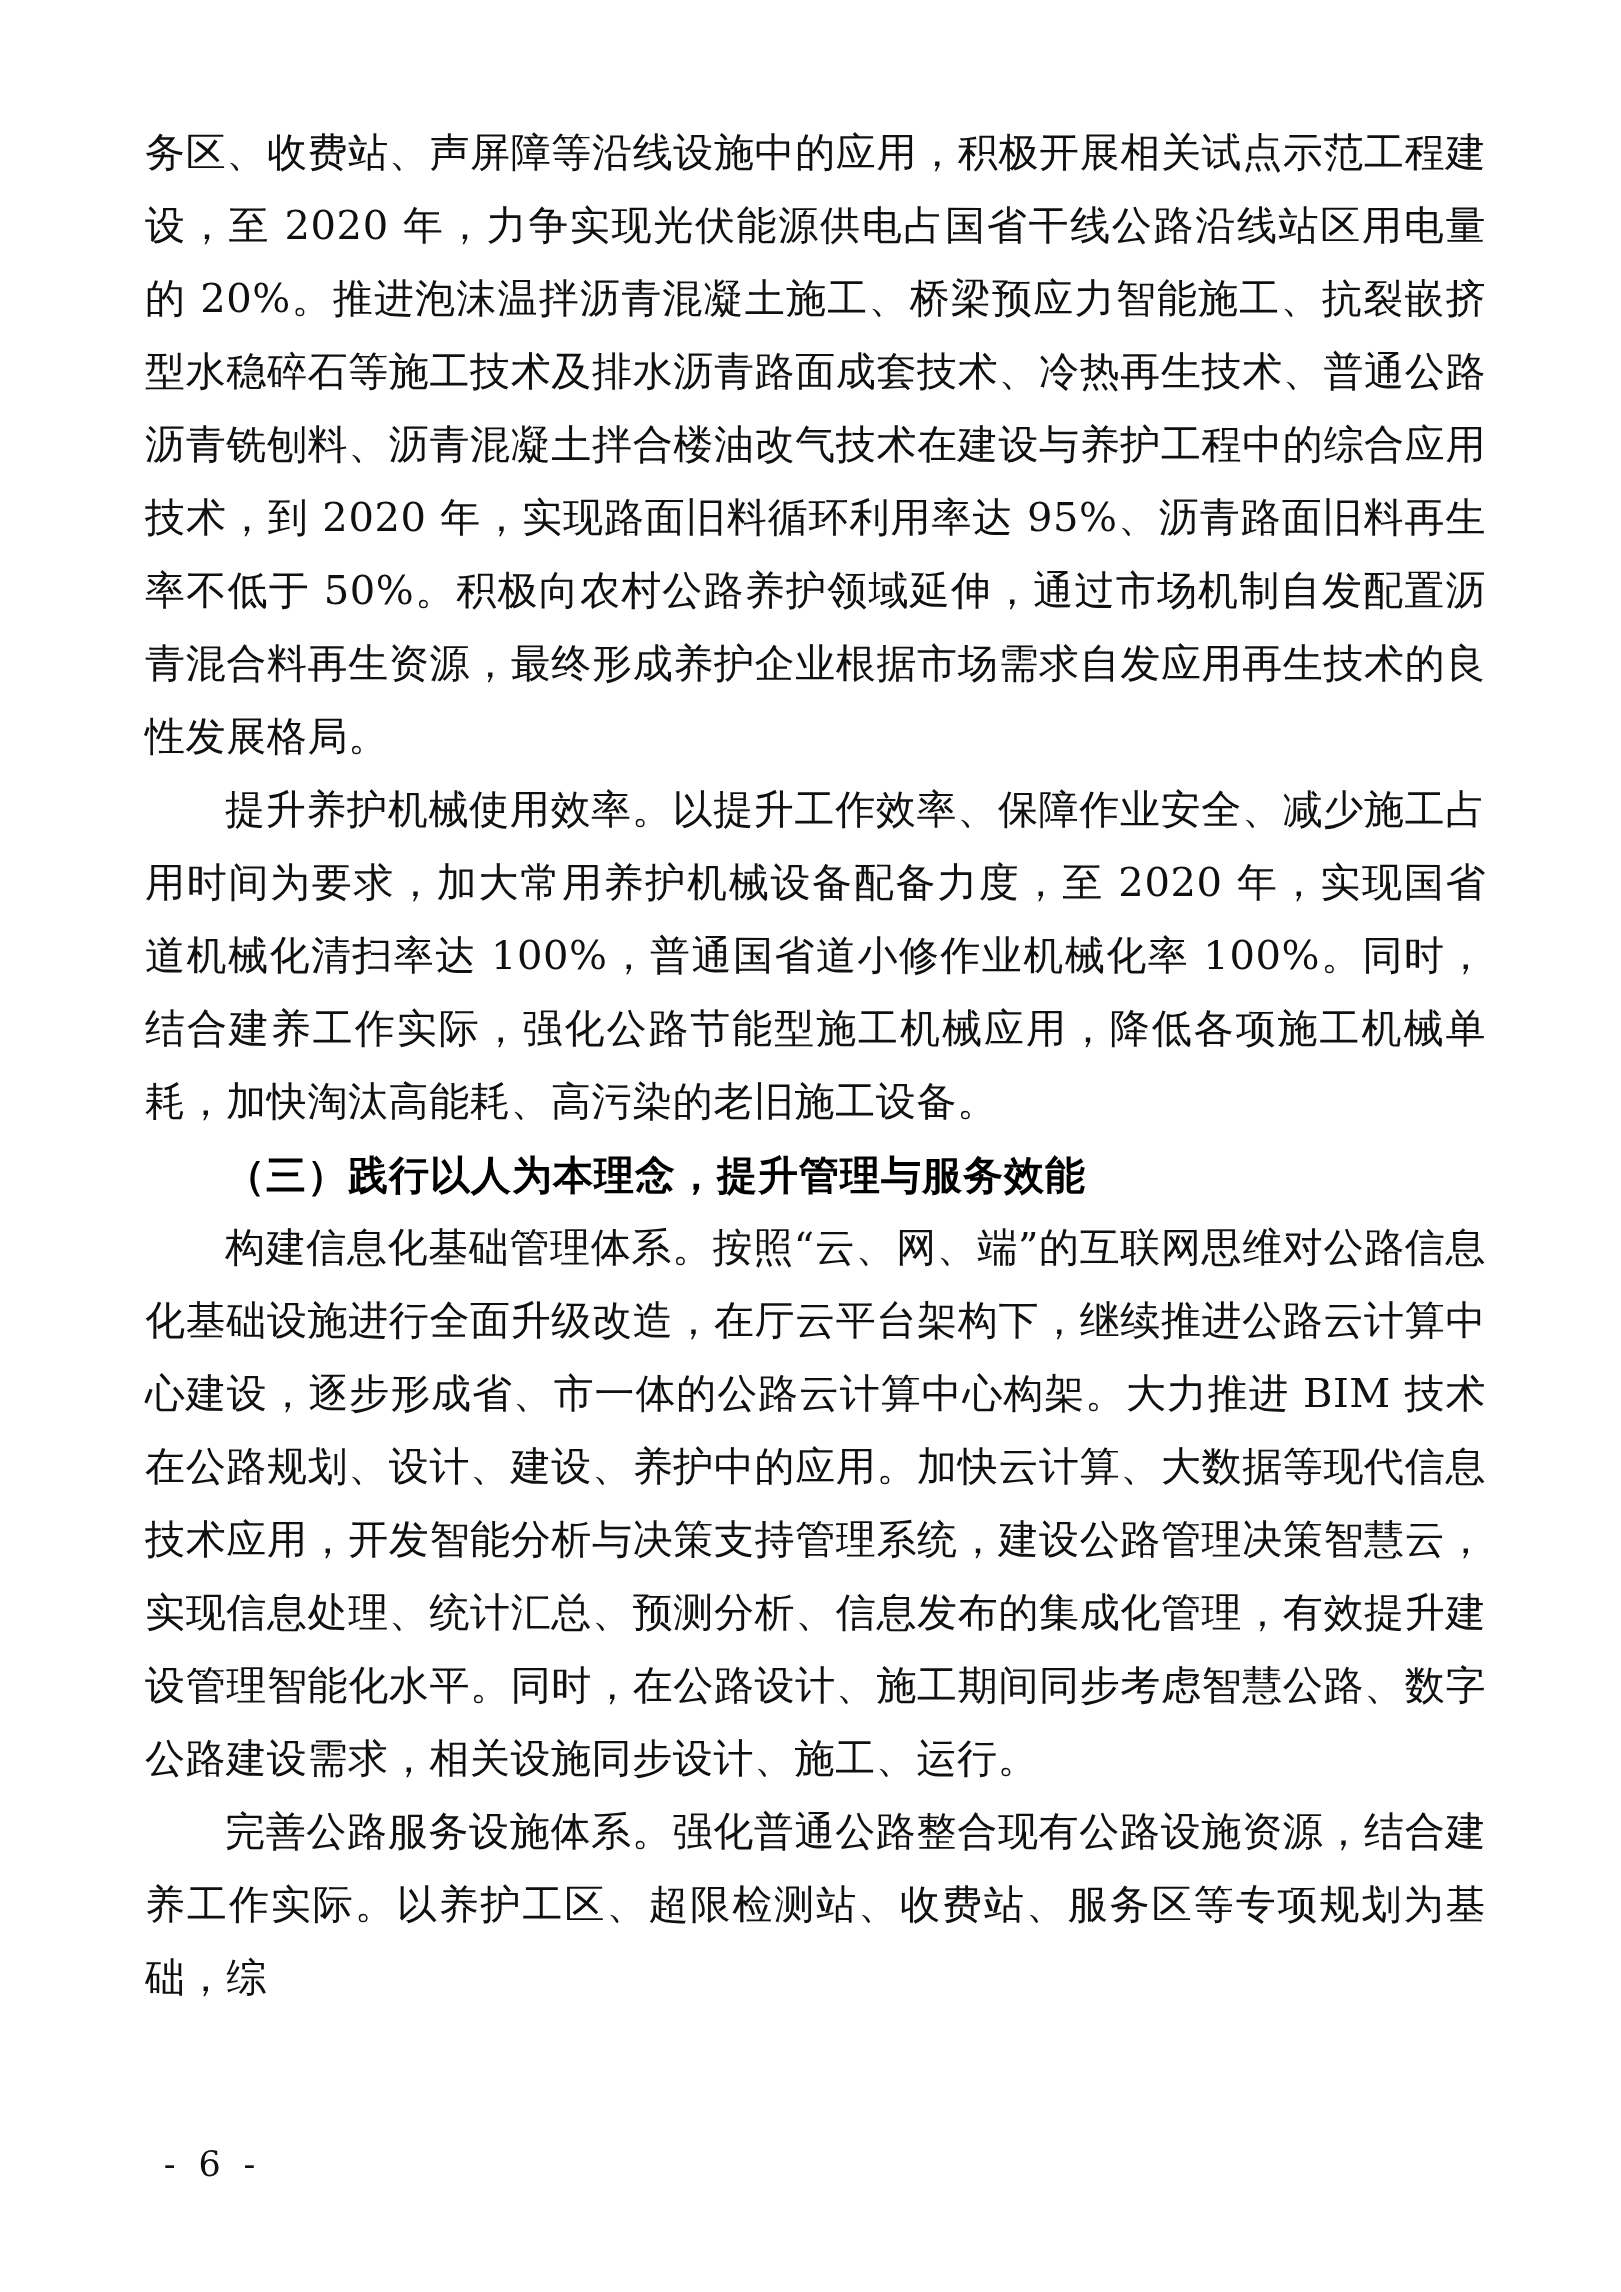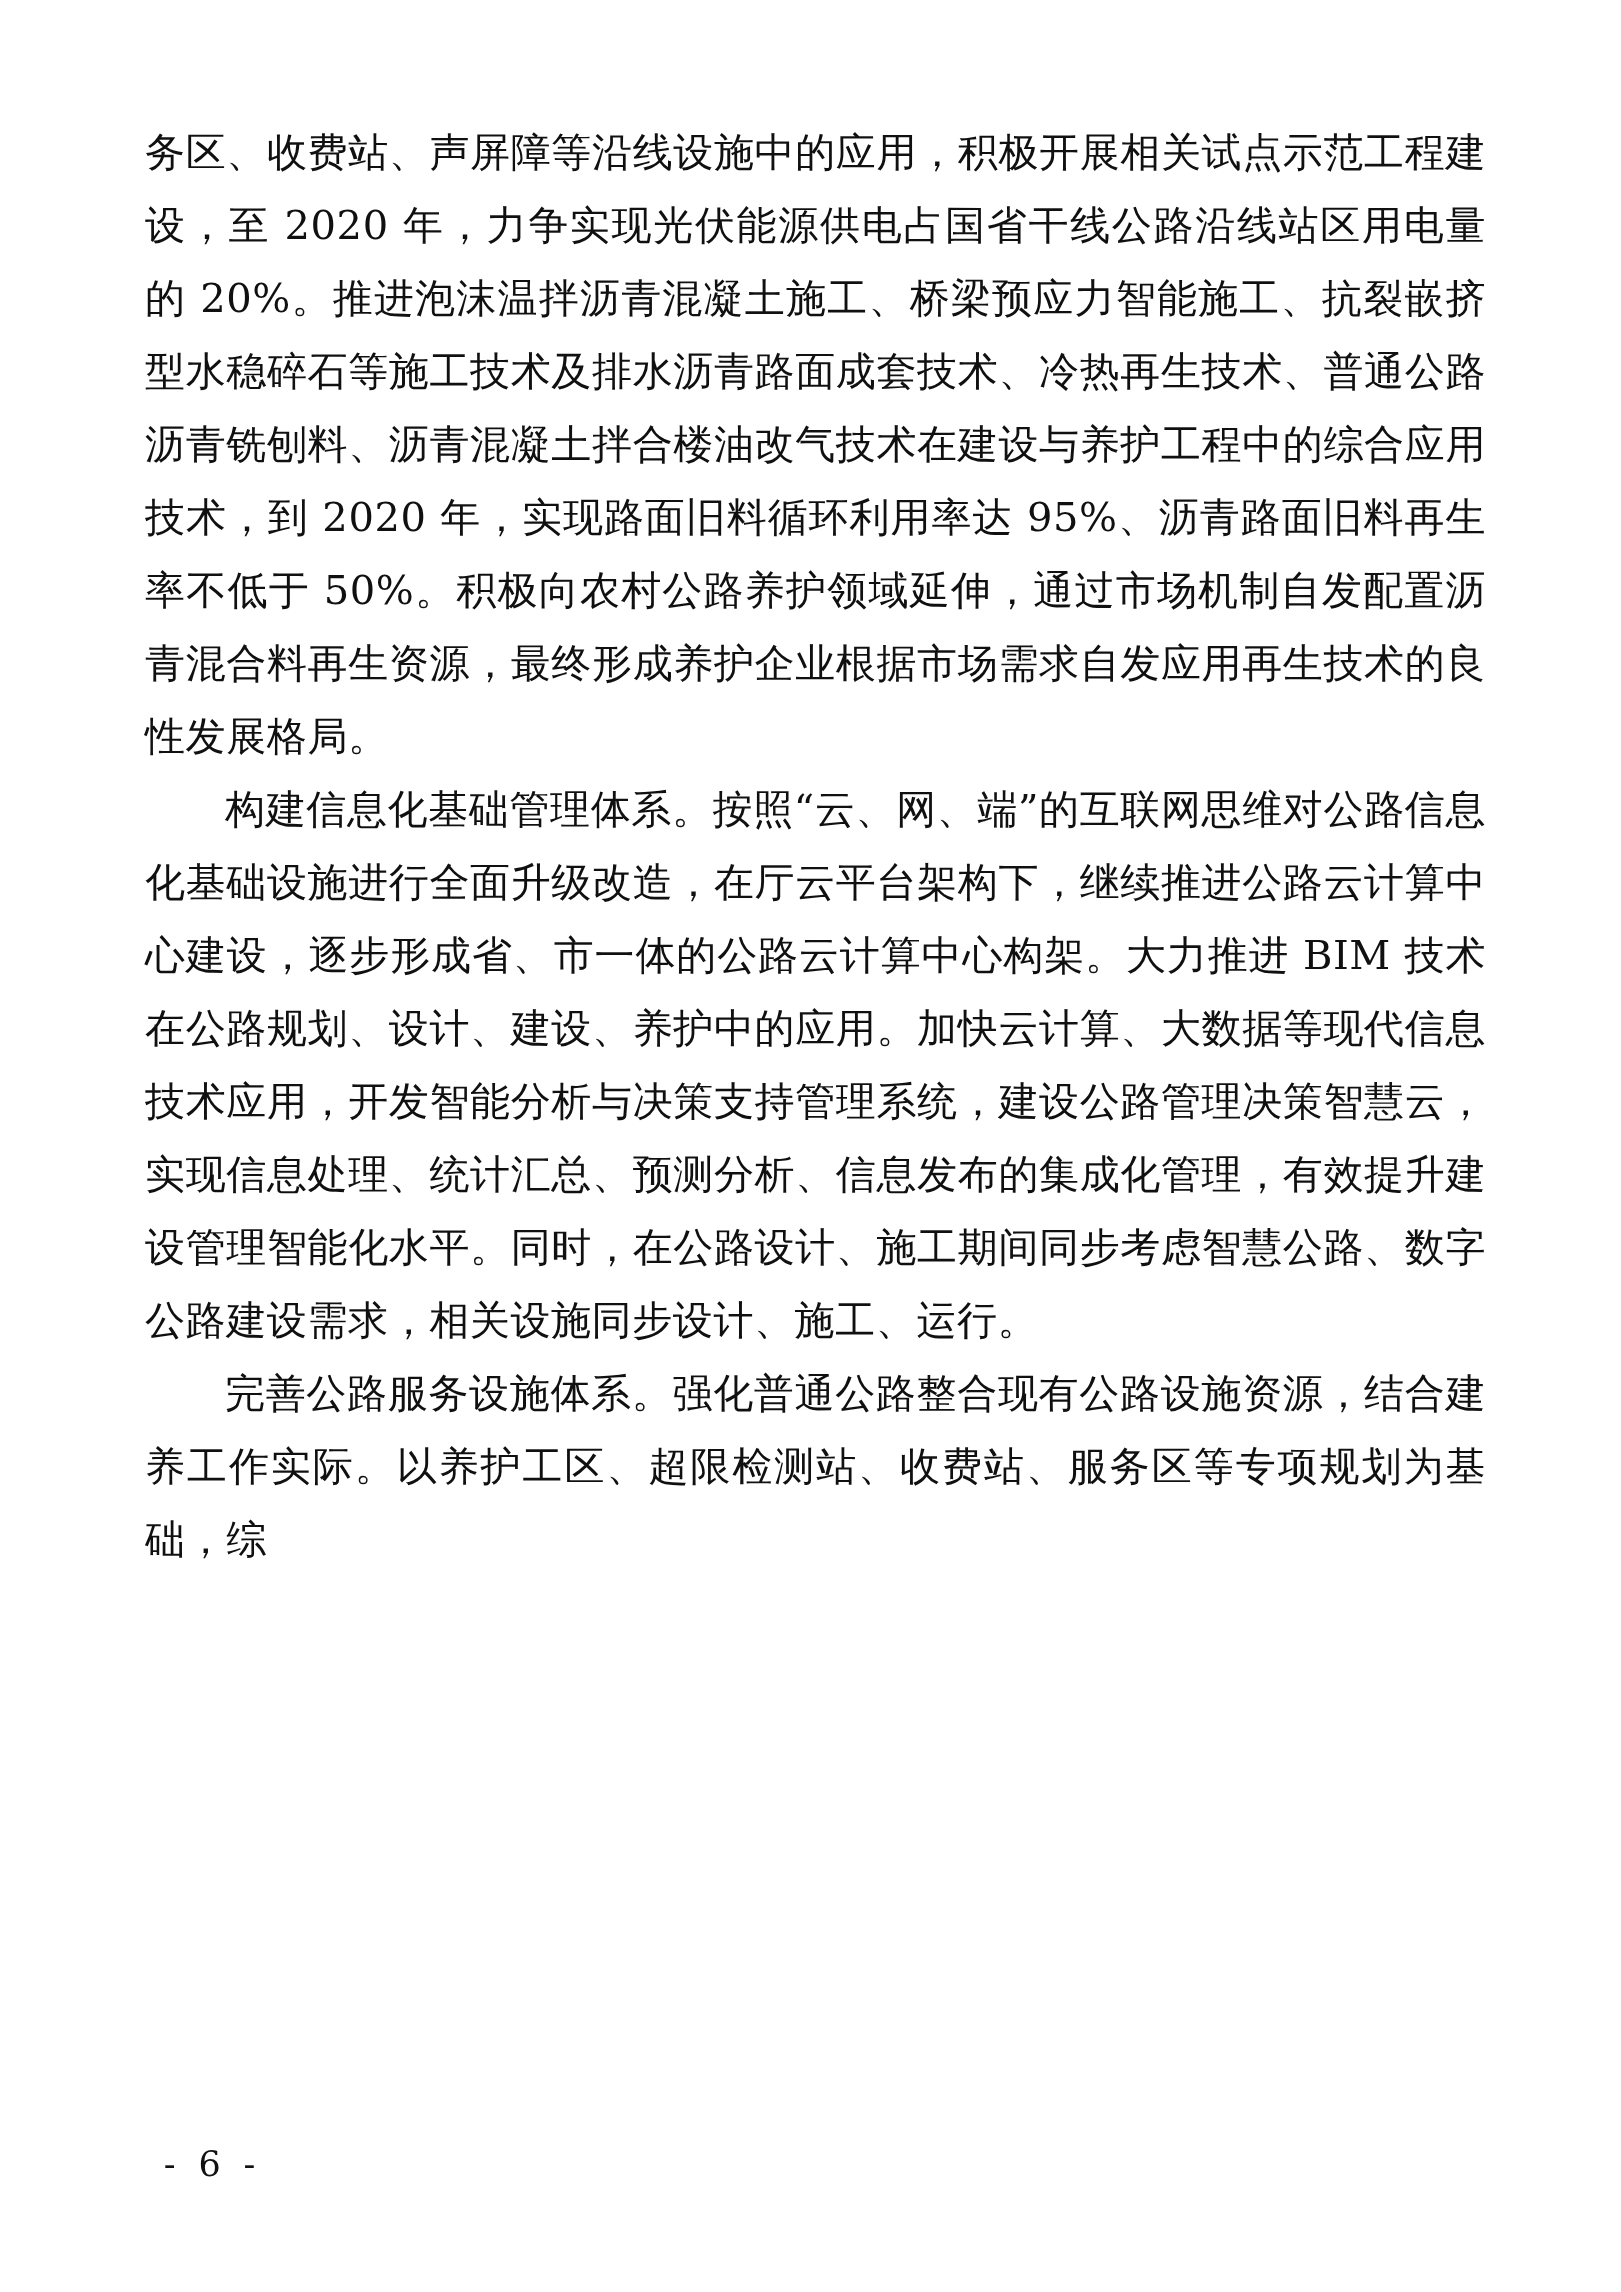--- a/index.html
+++ b/index.html
@@ -66,21 +66,23 @@
 </style>
 </head>
 <body>
 
 <div class="page">
 
   <div class="body-area">
 
     <p class="para cont">务区、收费站、声屏障等沿线设施中的应用，积极开展相关试点示范工程建设，至 2020 年，力争实现光伏能源供电占国省干线公路沿线站区用电量的 20%。推进泡沫温拌沥青混凝土施工、桥梁预应力智能施工、抗裂嵌挤型水稳碎石等施工技术及排水沥青路面成套技术、冷热再生技术、普通公路沥青铣刨料、沥青混凝土拌合楼油改气技术在建设与养护工程中的综合应用技术，到 2020 年，实现路面旧料循环利用率达 95%、沥青路面旧料再生率不低于 50%。积极向农村公路养护领域延伸，通过市场机制自发配置沥青混合料再生资源，最终形成养护企业根据市场需求自发应用再生技术的良性发展格局。</p>
 
+    <p class="para">提升养护机械使用效率。以提升工作效率、保障作业安全、减少施工占用时间为要求，加大常用养护机械设备配备力度，至 2020 年，实现国省道机械化清扫率达 100%，普通国省道小修作业机械化率 100%。同时，结合建养工作实际，强化公路节能型施工机械应用，降低各项施工机械单耗，加快淘汰高能耗、高污染的老旧施工设备。</p>
 
+    <h2 class="section-heading">（三）践行以人为本理念，提升管理与服务效能</h2>
 
     <p class="para">构建信息化基础管理体系。按照“云、网、端”的互联网思维对公路信息化基础设施进行全面升级改造，在厅云平台架构下，继续推进公路云计算中心建设，逐步形成省、市一体的公路云计算中心构架。大力推进 BIM 技术在公路规划、设计、建设、养护中的应用。加快云计算、大数据等现代信息技术应用，开发智能分析与决策支持管理系统，建设公路管理决策智慧云，实现信息处理、统计汇总、预测分析、信息发布的集成化管理，有效提升建设管理智能化水平。同时，在公路设计、施工期间同步考虑智慧公路、数字公路建设需求，相关设施同步设计、施工、运行。</p>
 
     <p class="para">完善公路服务设施体系。强化普通公路整合现有公路设施资源，结合建养工作实际。以养护工区、超限检测站、收费站、服务区等专项规划为基础，综</p>
 
   </div>
 
   <div class="footer">
     <span class="pageno-wrap">- 6 -</span>
   </div>

